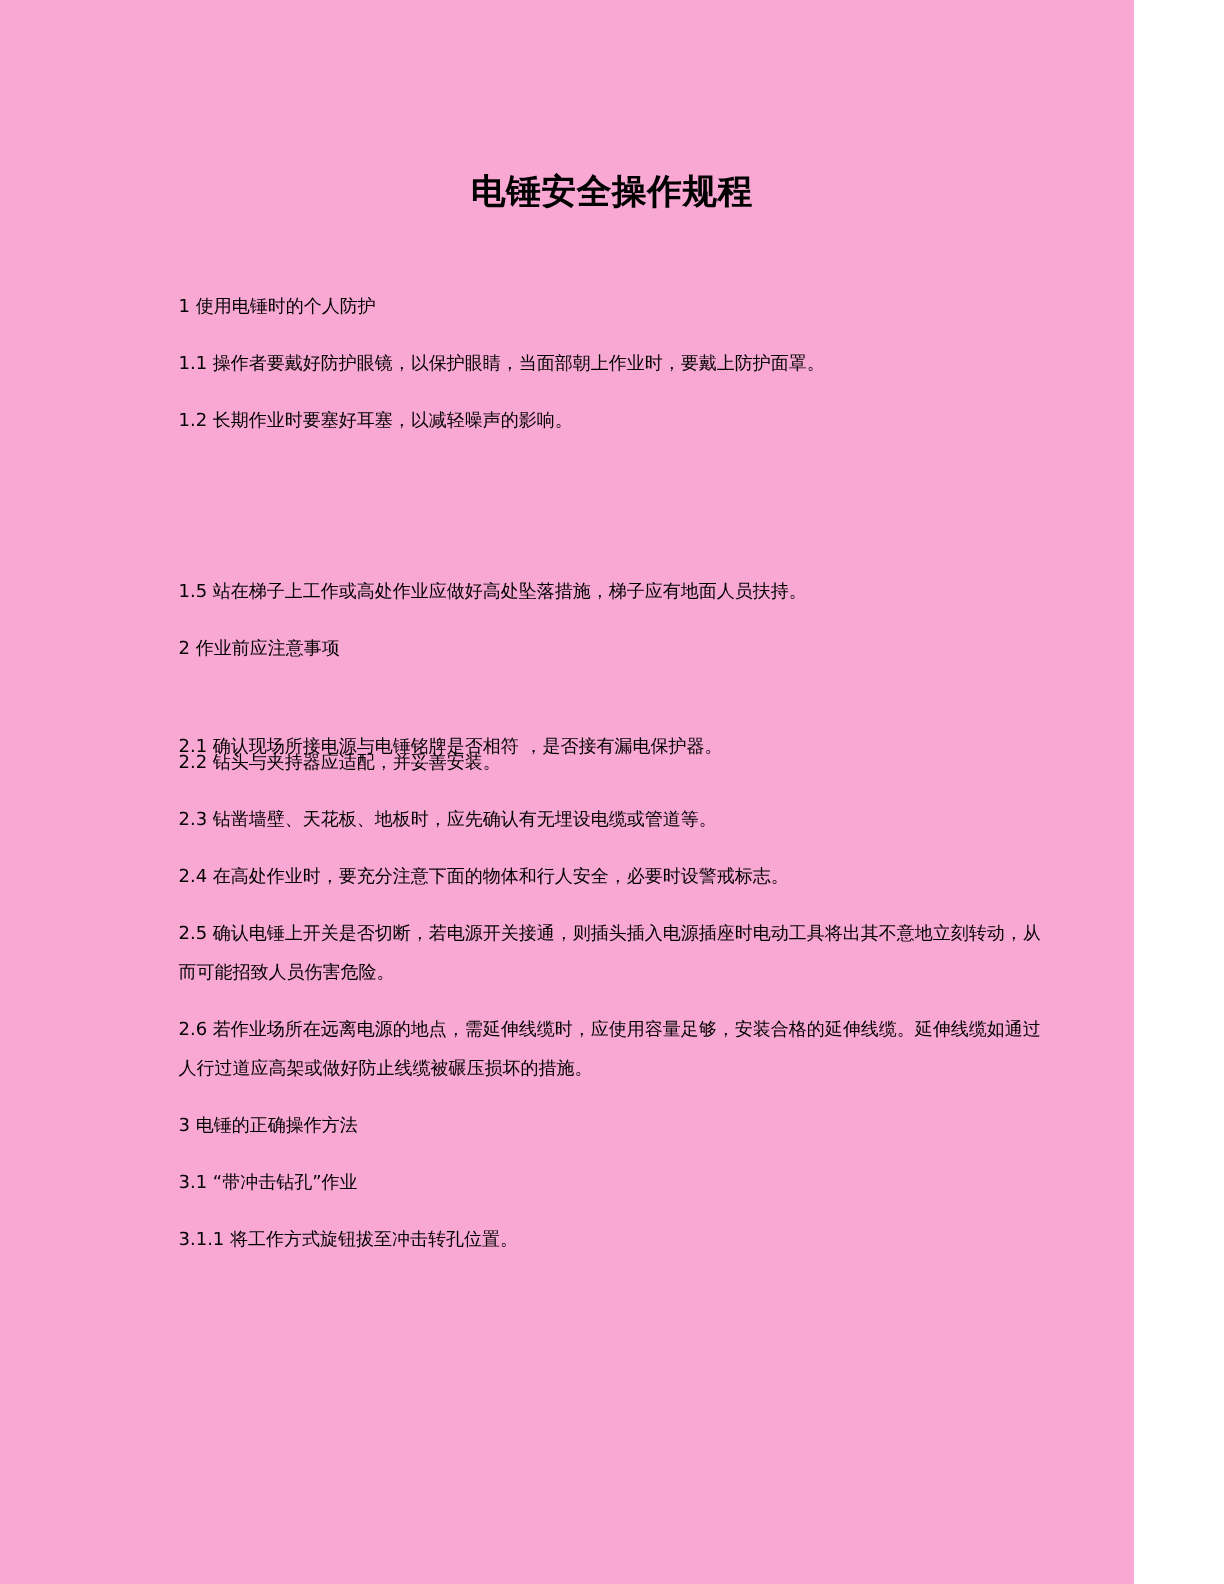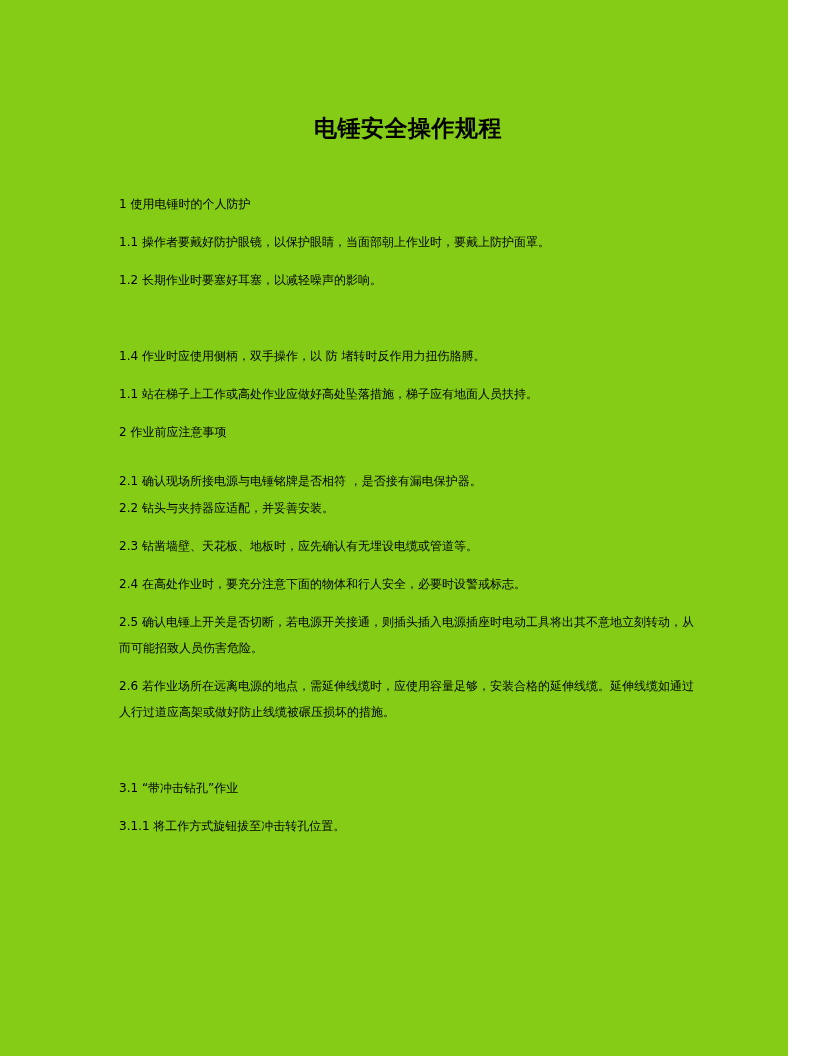--- a/index.html
+++ b/index.html
@@ -12,23 +12,24 @@
       height: 1056px;
       position: relative;
       overflow: hidden;
       font-family: "DejaVu Sans", "Liberation Sans", sans-serif;
       color: #000000;
     }
     .page {
       position: absolute;
       left: 0;
       top: 0;
-      width: 788px;
+      width: 720px;
       height: 1056px;
-      background: #84cc16;
+      background: #f9a8d4;
+      padding-left: 36px;
     }
     .title {
       position: absolute;
       left: 0;
       width: 816px;
       top: 112px;
       text-align: center;
       font-size: 23px;
       font-weight: bold;
       line-height: 32px;
@@ -45,24 +46,24 @@
   </style>
 </head>
 <body>
 
 <div class="page">
   <div class="title">电锤安全操作规程</div>
 
   <div class="para" style="top:191px">1  使用电锤时的个人防护</div>
   <div class="para" style="top:229px">1.1 操作者要戴好防护眼镜，以保护眼睛，当面部朝上作业时，要戴上防护面罩。</div>
   <div class="para" style="top:267px">1.2 长期作业时要塞好耳塞，以减轻噪声的影响。</div>
-  <div class="para" style="top:343px">1.4  作业时应使用侧柄，双手操作，以 防 堵转时反作用力扭伤胳膊。</div>
-  <div class="para" style="top:381px">1.1  站在梯子上工作或高处作业应做好高处坠落措施，梯子应有地面人员扶持。</div>
+  <div class="para" style="top:381px">1.5  站在梯子上工作或高处作业应做好高处坠落措施，梯子应有地面人员扶持。</div>
   <div class="para" style="top:419px">2  作业前应注意事项</div>
-  <div class="para" style="top:468px">2.1  确认现场所接电源与电锤铭牌是否相符 ，是否接有漏电保护器。</div>
+  <div class="para" style="top:484px">2.1  确认现场所接电源与电锤铭牌是否相符 ，是否接有漏电保护器。</div>
   <div class="para" style="top:495px">2.2  钻头与夹持器应适配，并妥善安装。</div>
   <div class="para" style="top:533px">2.3  钻凿墙壁、天花板、地板时，应先确认有无埋设电缆或管道等。</div>
   <div class="para" style="top:571px">2.4  在高处作业时，要充分注意下面的物体和行人安全，必要时设警戒标志。</div>
   <div class="para" style="top:609px">2.5 确认电锤上开关是否切断，若电源开关接通，则插头插入电源插座时电动工具将出其不意地立刻转动，从而可能招致人员伤害危险。</div>
   <div class="para" style="top:673px">2.6 若作业场所在远离电源的地点，需延伸线缆时，应使用容量足够，安装合格的延伸线缆。延伸线缆如通过人行过道应高架或做好防止线缆被碾压损坏的措施。</div>
+  <div class="para" style="top:737px">3  电锤的正确操作方法</div>
   <div class="para" style="top:775px">3.1  “带冲击钻孔”作业</div>
   <div class="para" style="top:813px">3.1.1  将工作方式旋钮拔至冲击转孔位置。</div>
 </div>
 
 </body></html>

